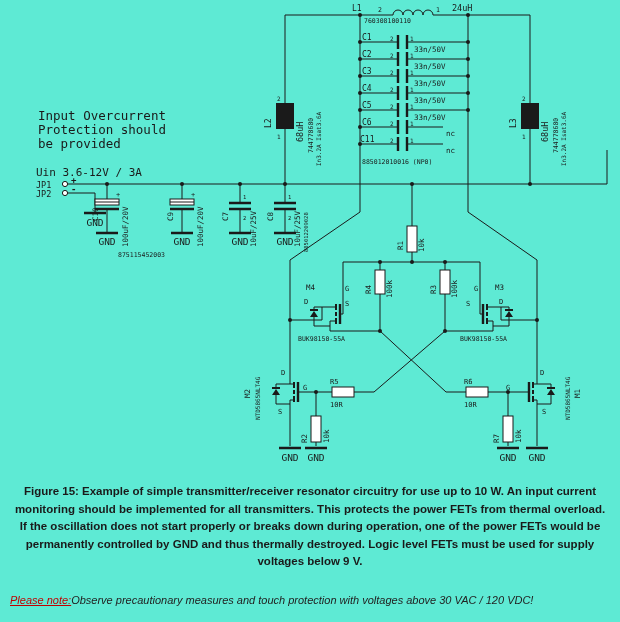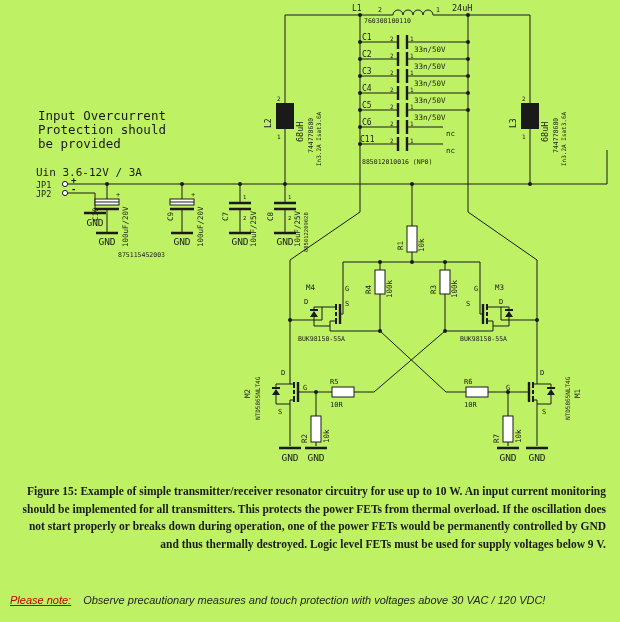--- a/index.html
+++ b/index.html
@@ -1,24 +1,24 @@
 <!DOCTYPE html>
 <html><head>
 <meta charset="utf-8">
 <style>
   html,body{margin:0;padding:0;background:#ffffff;}
-  .page{position:relative;width:620px;height:622px;background:#bef264;font-family:"DejaVu Sans Mono",monospace;overflow:hidden;}
+  .page{position:relative;width:620px;height:622px;background:#5eead4;font-family:"DejaVu Sans Mono",monospace;overflow:hidden;}
   .schematic{position:absolute;top:0;left:0;}
   svg text{font-family:"DejaVu Sans Mono",monospace;fill:#1a1a1a;}
   .caption{position:absolute;top:483px;left:0;width:620px;box-sizing:border-box;padding:0 14px;
-    font-family:Liberation Serif, serif;font-weight:bold;font-size:11.5px;line-height:17.5px;
-    text-align:right;color:#1a1a1a;}
+    font-family:Liberation Sans, sans-serif;font-weight:bold;font-size:11.5px;line-height:17.5px;
+    text-align:center;color:#1a1a1a;}
   .footnote{position:absolute;top:594px;left:10px;width:604px;
     font-family:"Liberation Sans",sans-serif;font-style:italic;font-size:11px;color:#222;}
-  .footnote .note-label{color:#c00000;text-decoration:underline;margin-right:12px;}
+  .footnote .note-label{color:#c00000;text-decoration:underline;margin-right:0;}
 </style>
 </head>
 <body>
 
 <div class="page">
 
 <svg class="schematic" width="620" height="480" viewBox="0 0 620 480">
 
   <g stroke="#1a1a1a" stroke-width="1" fill="none">
 

